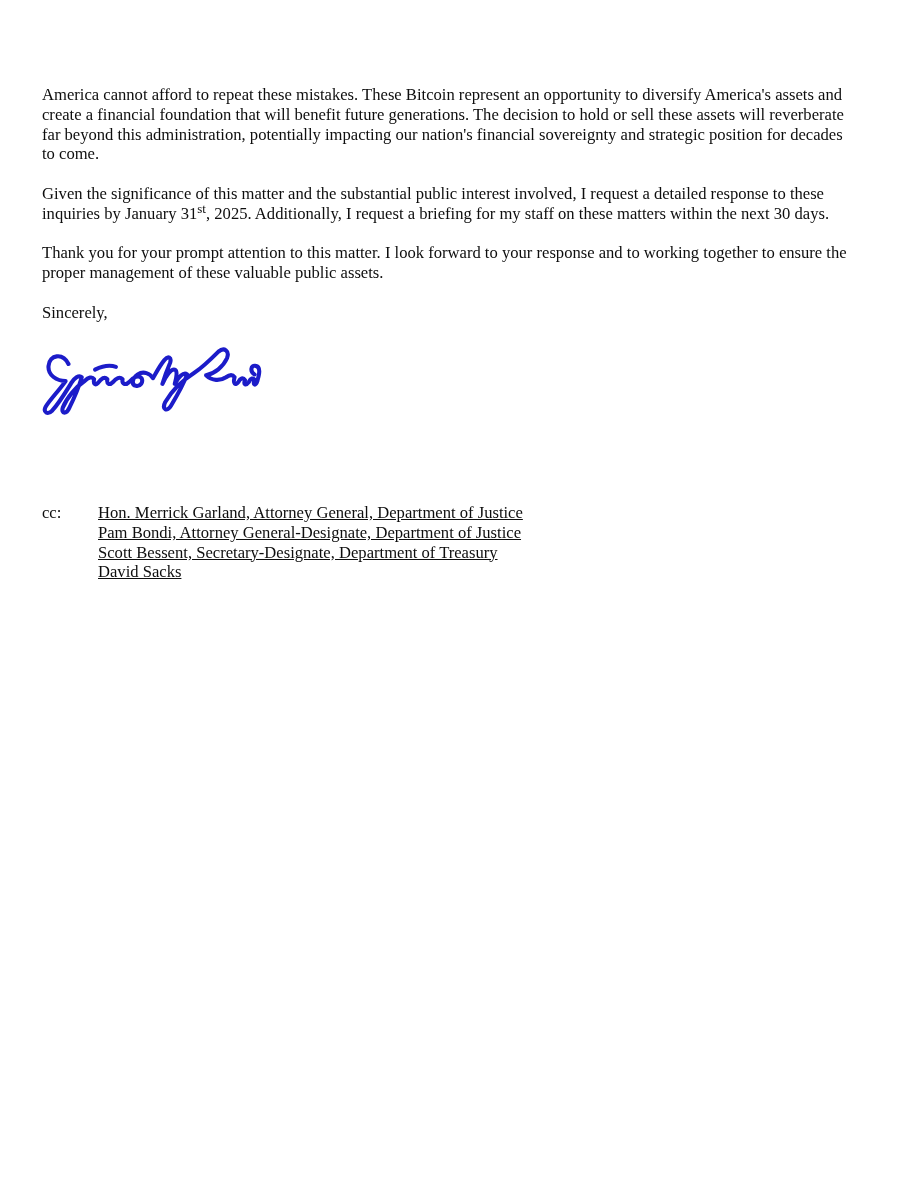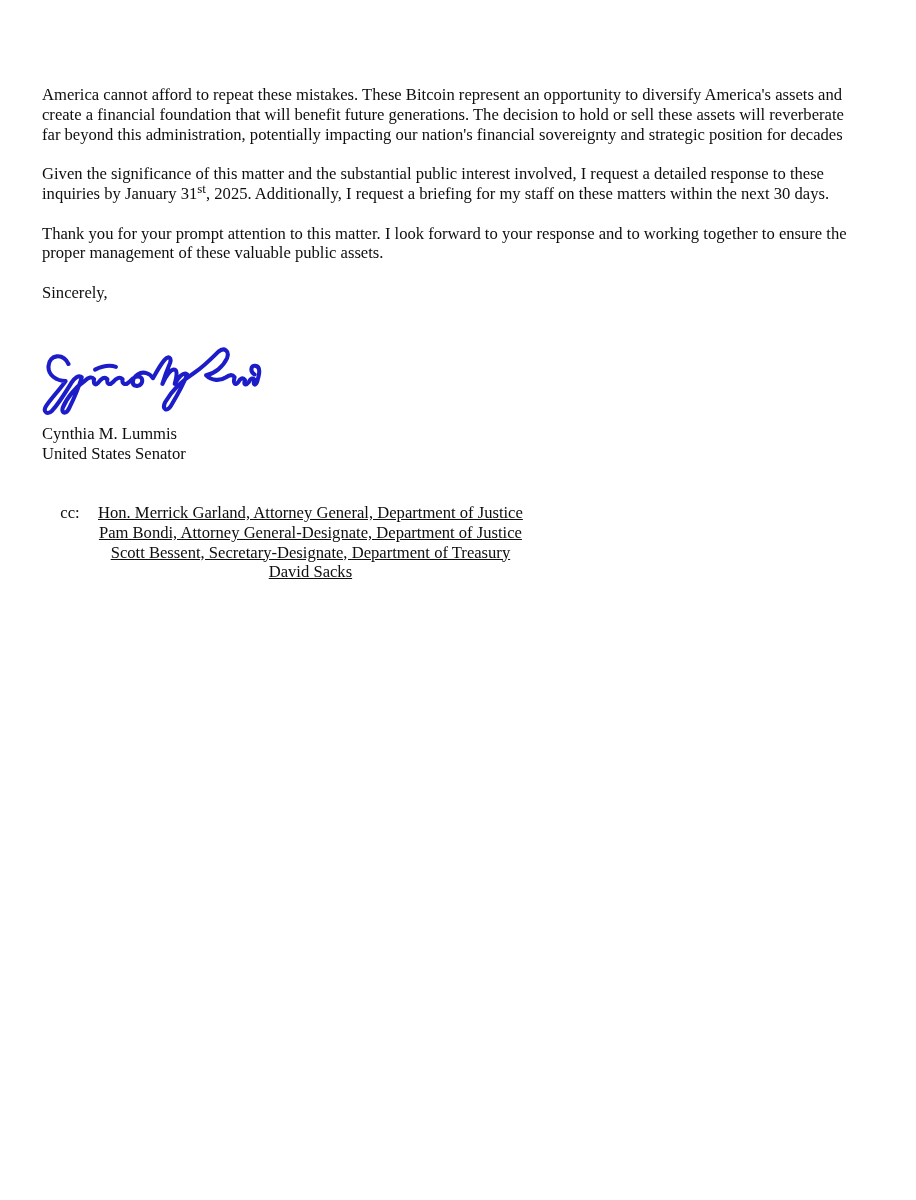--- a/index.html
+++ b/index.html
@@ -54,21 +54,20 @@
     position: absolute;
     left: 42px;
     top: 424px;
   }
   .cc-block {
     position: absolute;
     left: 42px;
     top: 503px;
     display: flex;
     align-items: flex-start;
-    text-align: center;
   }
   .cc-label {
     width: 56px;
     flex: 0 0 56px;
   }
   .cc-list .line {
     white-space: nowrap;
     text-decoration: underline;
   }
 </style>
@@ -76,20 +75,21 @@
 <body>
 
 <div class="page">
 
   <div class="body-text">
 
     <div class="para">
       <div class="line">America cannot afford to repeat these mistakes. These Bitcoin represent an opportunity to diversify America's assets and</div>
       <div class="line">create a financial foundation that will benefit future generations. The decision to hold or sell these assets will reverberate</div>
       <div class="line">far beyond this administration, potentially impacting our nation's financial sovereignty and strategic position for decades</div>
+      <div class="line">to come.</div>
     </div>
 
     <div class="para">
       <div class="line">Given the significance of this matter and the substantial public interest involved, I request a detailed response to these</div>
       <div class="line"><span>inquiries by January 31</span><sup class="ord">st</sup><span>, 2025. Additionally, I request a briefing for my staff on these matters within the next 30 days.</span></div>
     </div>
 
     <div class="para">
       <div class="line">Thank you for your prompt attention to this matter. I look forward to your response and to working together to ensure the</div>
       <div class="line">proper management of these valuable public assets.</div>
@@ -141,24 +141,20 @@
                  C 214,44 217,45 220,41
                  C 222,37 225,36 226,39
                  C 224,44 227,46 229,40
                  C 231,33 233,25 227,24
                  C 222,23 221,30 226,33"></path>
         <path d="M 58,28 C 66,24 74,23 80,25"></path>
       </g>
     </svg>
   </div>
 
-  <div class="signer-block">
-    <div class="line">Cynthia M. Lummis</div>
-    <div class="line">United States Senator</div>
-  </div>
 
   <div class="cc-block">
     <div class="cc-label">cc:</div>
     <div class="cc-list">
       <div class="line">Hon. Merrick Garland, Attorney General, Department of Justice</div>
       <div class="line">Pam Bondi, Attorney General-Designate, Department of Justice</div>
       <div class="line">Scott Bessent, Secretary-Designate, Department of Treasury</div>
       <div class="line">David Sacks</div>
     </div>
   </div>

